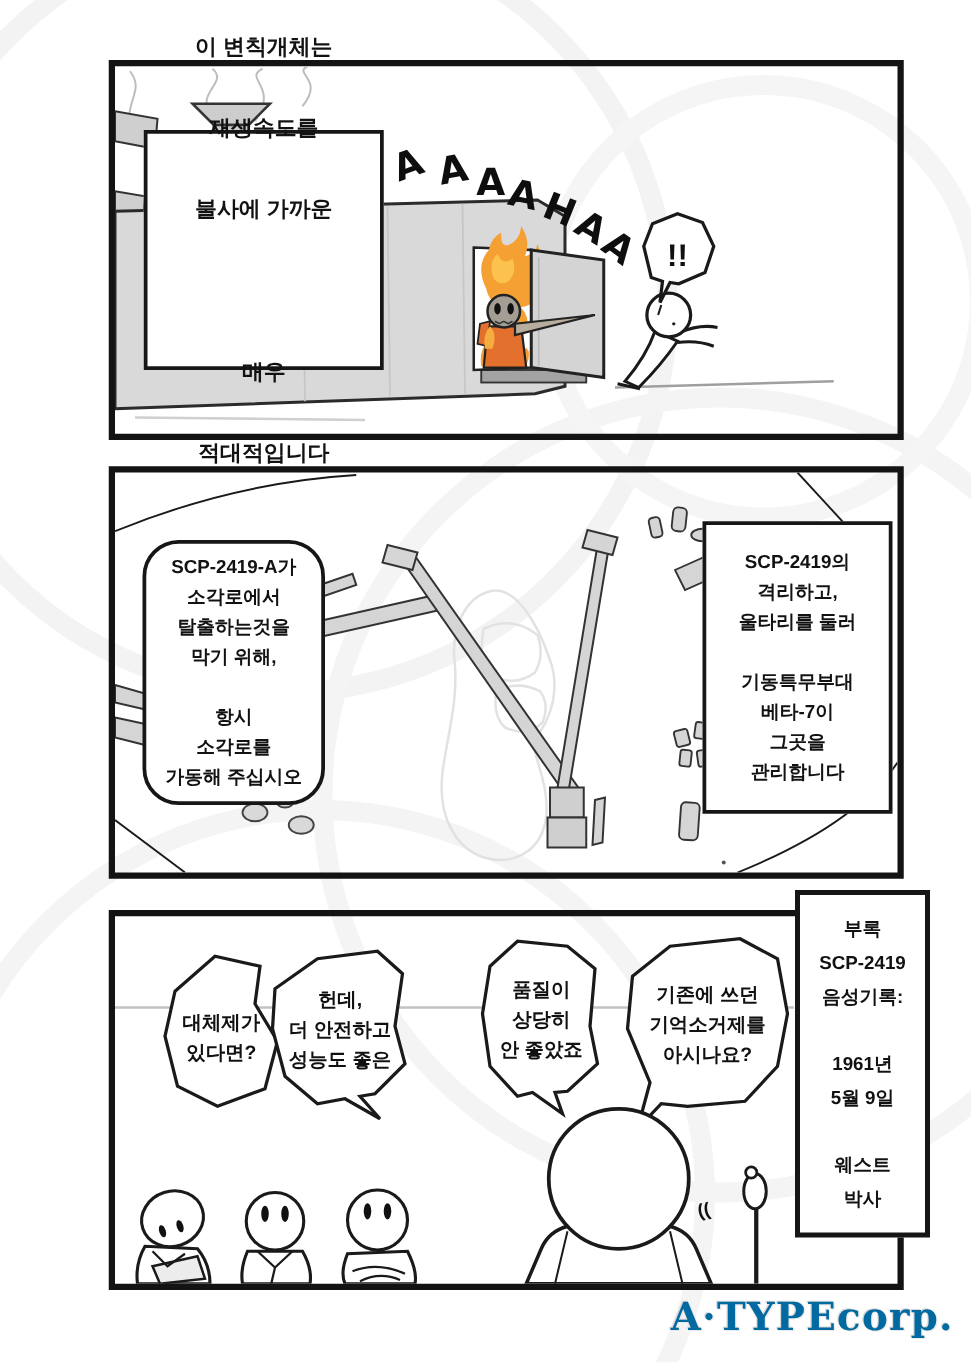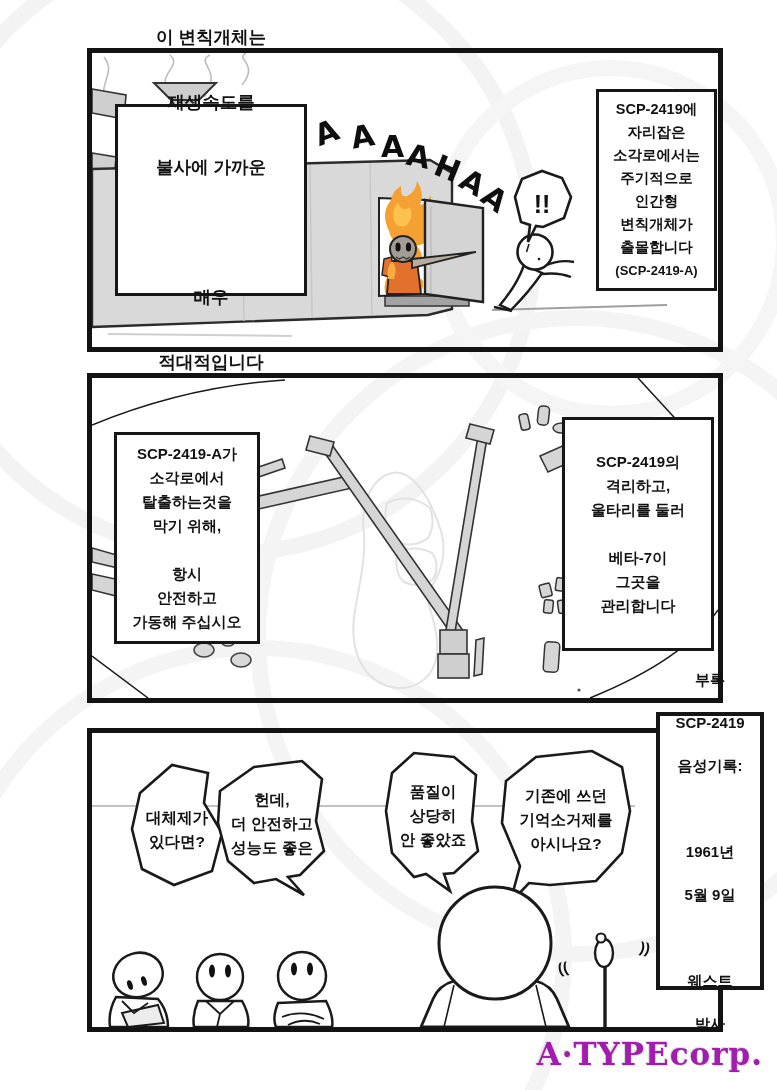--- a/index.html
+++ b/index.html
@@ -31,36 +31,36 @@
   .cap {
     position:absolute; background:#ffffff; border:3px solid #161616;
     display:flex; flex-direction:column; justify-content:center; align-items:center;
     text-align:center; font-weight:600; color:#121212; z-index:5;
   }
   .cap .ln { display:block; width:100%; white-space:nowrap; }
   .cap .ln:empty::before { content:"\00a0"; }
   #cap-p1-left  { left:115px; top:104px; width:186px; height:186px; font-size:17.5px; line-height:25px;gap:40px; }
   #cap-p1-right { left:596px; top:89px;  width:115px; height:196px; font-size:14.5px; line-height:23px; }
   #cap-p1-right .ln.small { font-size:13px; }
-  #cap-p2-left  { left:114px; top:432px; width:140px; height:206px; font-size:15px;  line-height:24px; }
+  #cap-p2-left  { left:114px; top:432px; width:140px; height:206px; font-size:15px;  line-height:24px;border-radius:29px; }
   #cap-p2-right { left:562px; top:417px; width:146px; height:228px; font-size:15px;  line-height:24px; }
-  #cap-appendix { left:656px; top:712px; width:100px; height:270px; font-size:15px;  line-height:27px; border-width:4px; z-index:6;gap:16px; }
+  #cap-appendix { left:636px; top:712px; width:100px; height:270px; font-size:15px;  line-height:27px; border-width:4px; z-index:6; }
 
   
   .scream { position:absolute; left:0; top:0; width:100%; height:100%; z-index:4; pointer-events:none; }
   .scream span {
     position:absolute; font-weight:700; color:#0e0e0e; font-size:30px;
     font-family:"DejaVu Sans", sans-serif; transform-origin:center;
   }
 
   
   #watermark {
     position:absolute; right:14px; top:1036px; z-index:2;
     font-family:"DejaVu Serif", serif; font-weight:700; font-size:31px; letter-spacing:1px;
-    color:#a21caf;
+    color:#0369a1;
     text-shadow:-1px -1px 0 #dadada, 1px 1px 0 #e9e9e9, 0 0 1px #dcdcdc;
     text-align:center;
   }
 </style>
 </head>
 <body>
 
 <div id="page">
 
   <div class="bg-ring r1"></div>
@@ -267,47 +267,38 @@
 
   <div class="cap" id="cap-p1-left">
     <span class="ln">이 변칙개체는</span>
     <span class="ln">재생속도를</span>
     <span class="ln">불사에 가까운</span>
     <span class="ln"></span>
     <span class="ln">매우</span>
     <span class="ln">적대적입니다</span>
   </div>
 
-  <div class="cap" id="cap-p1-right">
-    <span class="ln">SCP-2419에</span>
-    <span class="ln">자리잡은</span>
-    <span class="ln">소각로에서는</span>
-    <span class="ln">주기적으로</span>
-    <span class="ln">인간형</span>
-    <span class="ln">변칙개체가</span>
-    <span class="ln">출몰합니다</span>
-    <span class="ln small">(SCP-2419-A)</span>
-  </div>
 
   <div class="cap" id="cap-p2-left">
     <span class="ln">SCP-2419-A가</span>
     <span class="ln">소각로에서</span>
     <span class="ln">탈출하는것을</span>
     <span class="ln">막기 위해,</span>
     <span class="ln"></span>
     <span class="ln">항시</span>
-    <span class="ln">안전하고</span>
+    <span class="ln">소각로를</span>
     <span class="ln">가동해 주십시오</span>
   </div>
 
   <div class="cap" id="cap-p2-right">
     <span class="ln">SCP-2419의</span>
     <span class="ln">격리하고,</span>
     <span class="ln">울타리를 둘러</span>
     <span class="ln"></span>
+    <span class="ln">기동특무부대</span>
     <span class="ln">베타-7이</span>
     <span class="ln">그곳을</span>
     <span class="ln">관리합니다</span>
   </div>
 
   <div class="cap" id="cap-appendix">
     <span class="ln">부록</span>
     <span class="ln">SCP-2419</span>
     <span class="ln">음성기록:</span>
     <span class="ln"></span>

